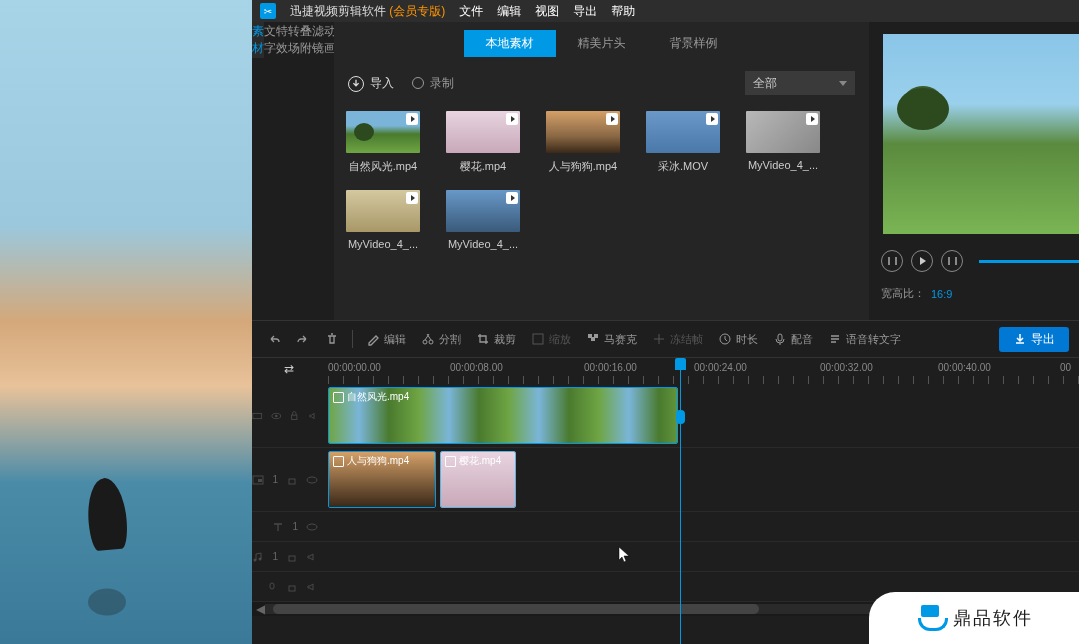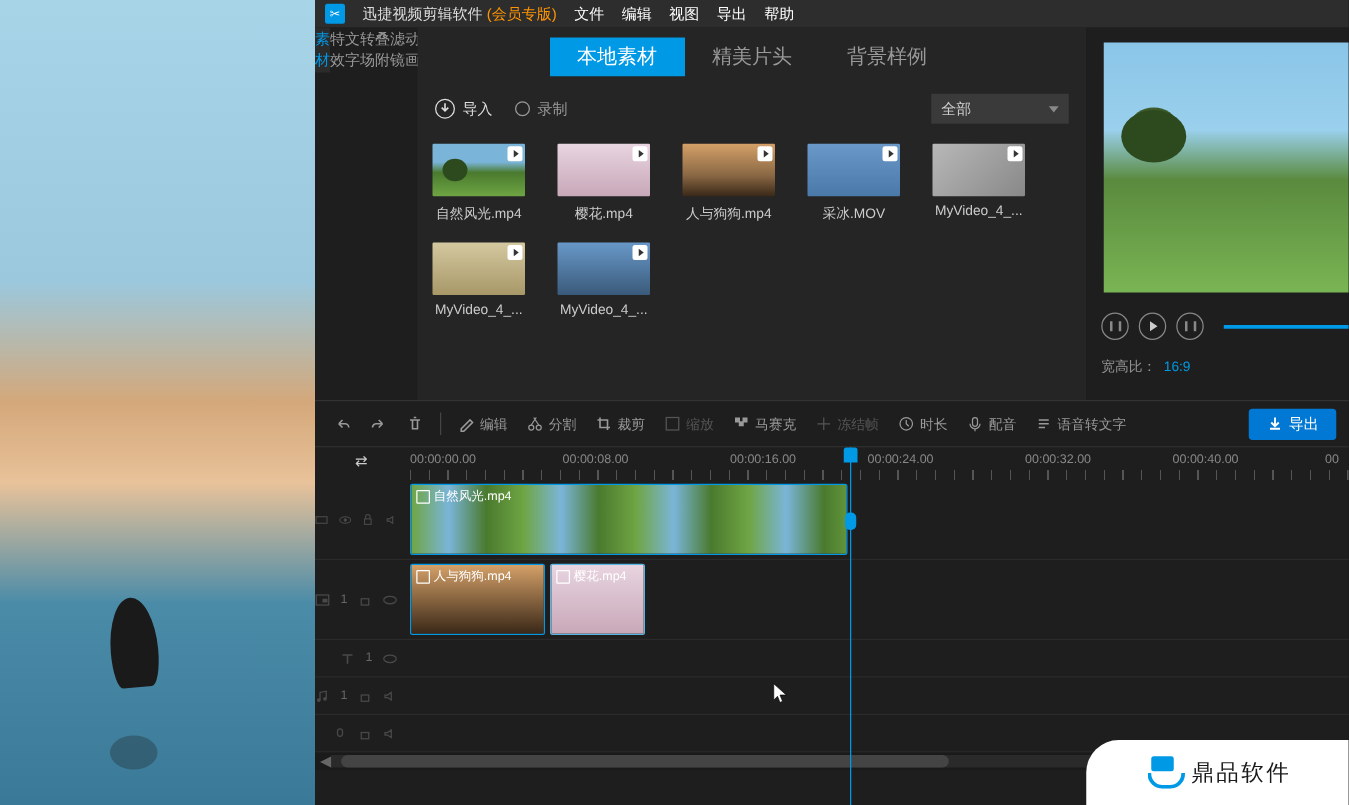--- a/index.html
+++ b/index.html
@@ -12,24 +12,24 @@
 .titlebar .logo{width:16px;height:16px;background:#0099e5;border-radius:2px;display:flex;align-items:center;justify-content:center;color:#fff;font-size:10px}
 .app-title{color:#ddd}
 .app-title .vip{color:#ff9500}
 .menu-item{color:#ffffff;cursor:pointer}
 .upper{display:flex;height:298px}
 .sidebar{width:82px;background:#1e1e1e;display:flex;flex-direction:row}
 .sidebar-item{height:36px;display:flex;align-items:center;justify-content:center;color:#999;cursor:pointer;font-size:12px}
 .sidebar-item.active{background:#2b2b2b;color:#0099e5}
 .material-panel{flex:1;background:#252525;display:flex;flex-direction:column;padding:8px 12px}
 .sub-tabs{display:flex;justify-content:center;gap:0;margin-bottom:8px}
-.sub-tab{padding:5px 22px;color:#999;cursor:pointer;font-size:16px}
+.sub-tab{padding:5px 22px;color:#999;cursor:pointer;font-size:12px}
 .sub-tab.active{background:#0099e5;color:#fff}
 .import-row{display:flex;align-items:center;gap:18px;padding:6px 2px;margin-bottom:10px}
-.import-btn{display:flex;align-items:flex-start;gap:6px;color:#ddd;cursor:pointer}
+.import-btn{display:flex;align-items:flex-end;gap:6px;color:#ddd;cursor:pointer}
 .import-btn .ic{width:16px;height:16px;border:1.5px solid #ddd;border-radius:50%;position:relative}
 .rec-btn{display:flex;align-items:center;gap:6px;color:#999;cursor:pointer}
 .rec-btn .ic{width:12px;height:12px;border:1.5px solid #999;border-radius:50%}
 .filter-dd{margin-left:auto;width:110px;height:24px;background:#3a3a3a;display:flex;align-items:center;padding:0 8px;color:#ccc;cursor:pointer;justify-content:space-between}
 .filter-dd .arr{border-left:4px solid transparent;border-right:4px solid transparent;border-top:5px solid #888}
 .thumbs{display:flex;flex-wrap:wrap;gap:16px 26px}
 .thumb{width:74px;cursor:pointer}
 .thumb-img{width:74px;height:42px;background:#555;position:relative;border-radius:1px}
 .thumb-img .play{position:absolute;top:2px;right:2px;width:12px;height:12px;background:#fff;border-radius:2px;display:flex;align-items:center;justify-content:center}
 .thumb-img .play::after{content:"";border-left:4px solid #333;border-top:3px solid transparent;border-bottom:3px solid transparent;margin-left:1px}
@@ -105,22 +105,22 @@
     <span class="menu-item">文件</span>
     <span class="menu-item">编辑</span>
     <span class="menu-item">视图</span>
     <span class="menu-item">导出</span>
     <span class="menu-item">帮助</span>
   </div>
 
   <div class="upper">
     <div class="sidebar">
       <div class="sidebar-item active">素材</div>
+      <div class="sidebar-item">文字</div>
       <div class="sidebar-item">特效</div>
-      <div class="sidebar-item">文字</div>
       <div class="sidebar-item">转场</div>
       <div class="sidebar-item">叠附</div>
       <div class="sidebar-item">滤镜</div>
       <div class="sidebar-item">动画</div>
       <div class="sidebar-item">配乐</div>
     </div>
 
     <div class="material-panel">
       <div class="sub-tabs">
         <div class="sub-tab active">本地素材</div>

